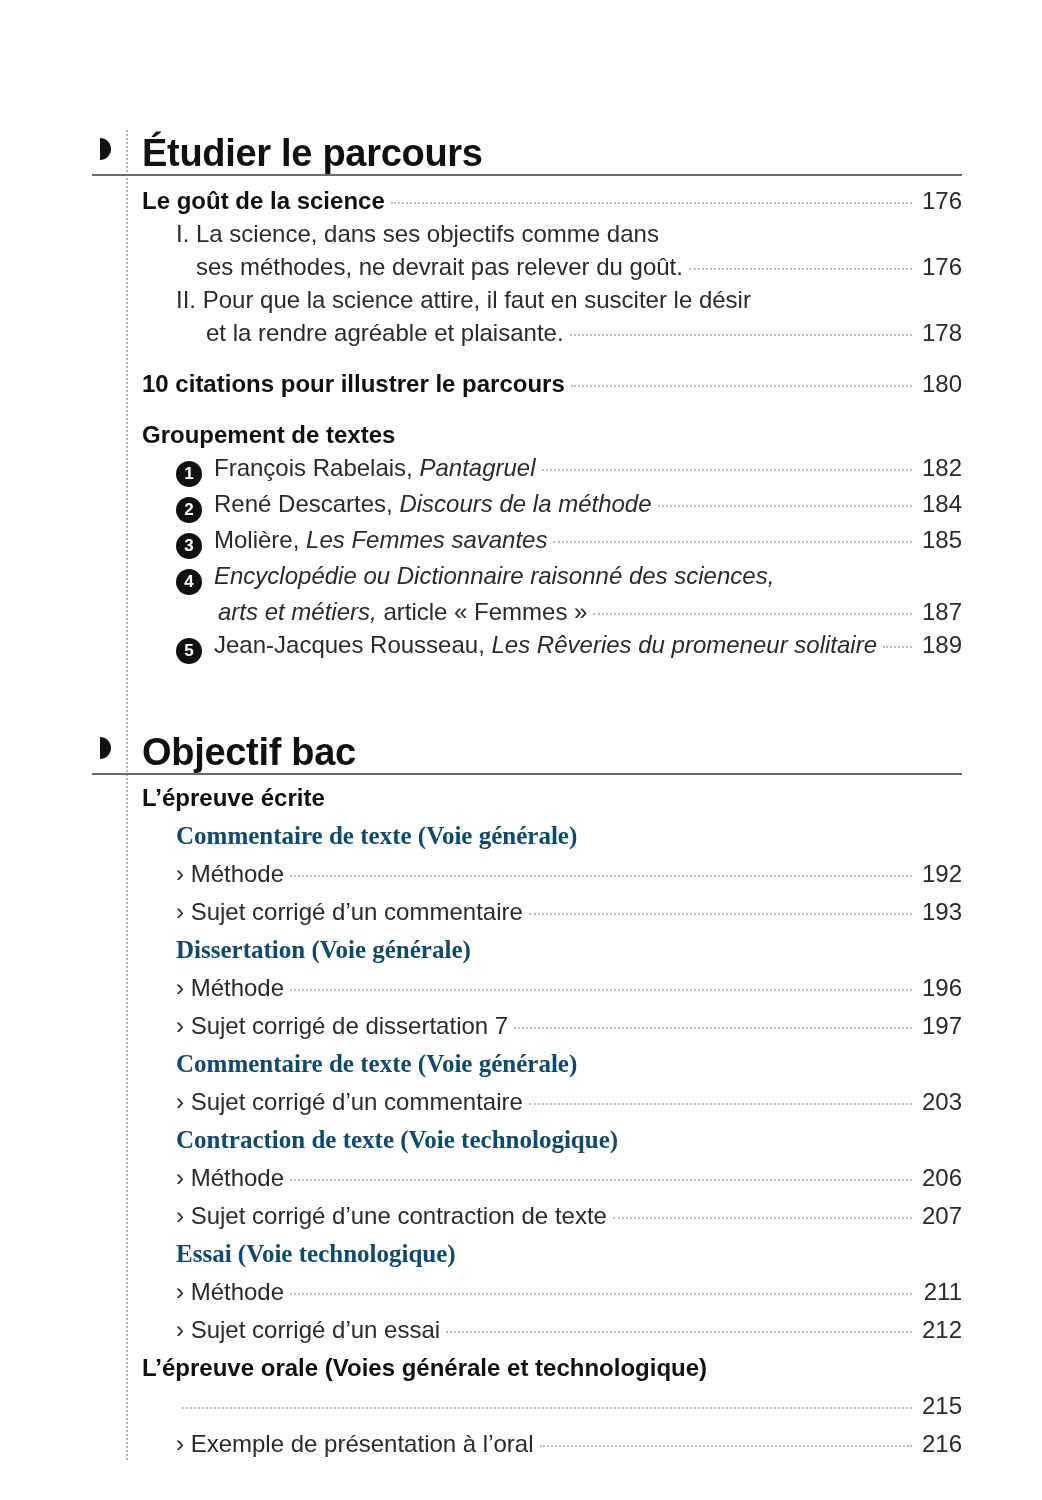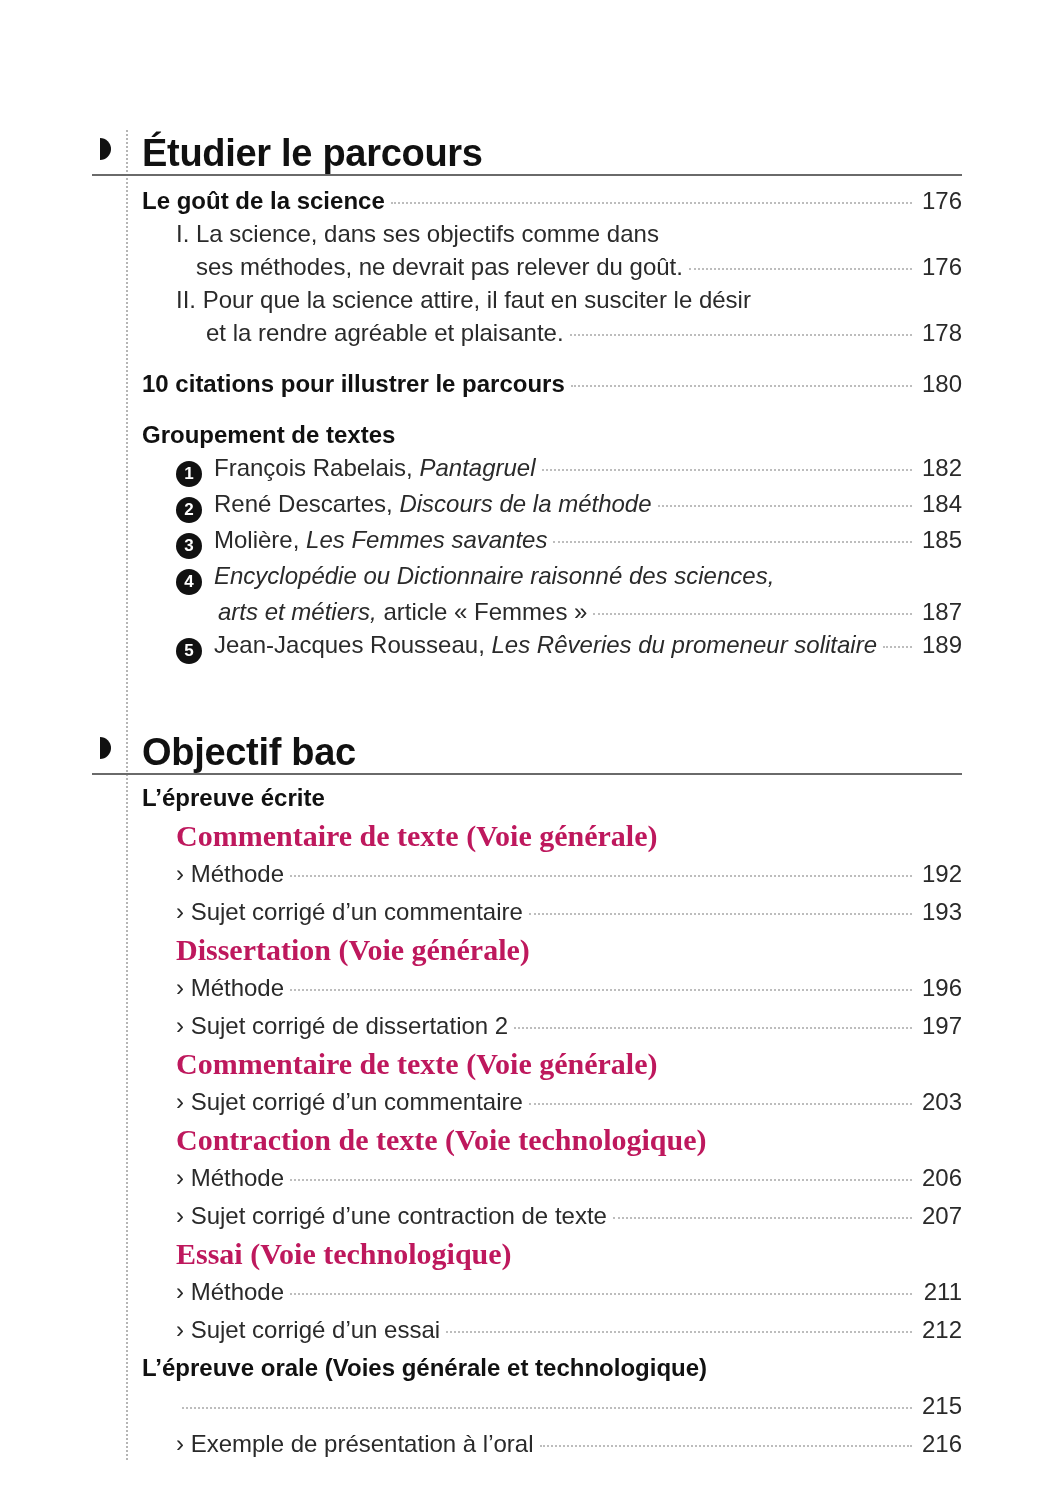--- a/index.html
+++ b/index.html
@@ -12,21 +12,21 @@
   .sec-marker { position: absolute; left: 8px; top: 10px; width: 11px; height: 22px;
                 background: #111; border-radius: 0 11px 11px 0; }
   .sec-title { position: absolute; left: 50px; top: 4px; font-size: 38px; font-weight: bold;
                letter-spacing: -0.3px; color: #111; }
   .row { position: relative; display: flex; align-items: baseline; font-size: 24px;
          line-height: 33px; color: #2a2a2a; }
   .row .lbl { white-space: nowrap; }
   .row .dots { flex: 1; border-bottom: 2px dotted #bdbdbd; margin: 0 6px; transform: translateY(-5px); }
   .row .pg { white-space: nowrap; text-align: right; min-width: 44px; }
   .bold { font-weight: bold; color: #111; }
-  .head2 { font-weight: bold; color: #be185d; font-family: "Liberation Serif", "DejaVu Serif", serif; font-size: 30px; }
+  .head2 { font-weight: bold; color: #0c4a6e; font-family: "Liberation Serif", "DejaVu Serif", serif; font-size: 25px; }
   .it { font-style: italic; }
   .num { display: inline-block; width: 26px; height: 26px; border-radius: 50%; background: #111;
          color: #fff; font-weight: bold; font-size: 17px; text-align: center; line-height: 26px;
          margin-right: 12px; vertical-align: -3px; }
   .l1 { padding-left: 50px; }
   .l2 { padding-left: 84px; }
   .l2b { padding-left: 104px; }
   .l2c { padding-left: 114px; }
   .l3 { padding-left: 84px; }
   .l3w { padding-left: 126px; }
@@ -135,21 +135,21 @@
       </div>
       <div class="row l3">
         <span class="lbl head2">Dissertation (Voie générale)</span>
       </div>
       <div class="row l3">
         <span class="lbl">› Méthode</span>
         <span class="dots"></span>
         <span class="pg">196</span>
       </div>
       <div class="row l3">
-        <span class="lbl">› Sujet corrigé de dissertation 2</span>
+        <span class="lbl">› Sujet corrigé de dissertation 7</span>
         <span class="dots"></span>
         <span class="pg">197</span>
       </div>
       <div class="row l3">
         <span class="lbl head2">Commentaire de texte (Voie générale)</span>
       </div>
       <div class="row l3">
         <span class="lbl">› Sujet corrigé d’un commentaire</span>
         <span class="dots"></span>
         <span class="pg">203</span>

